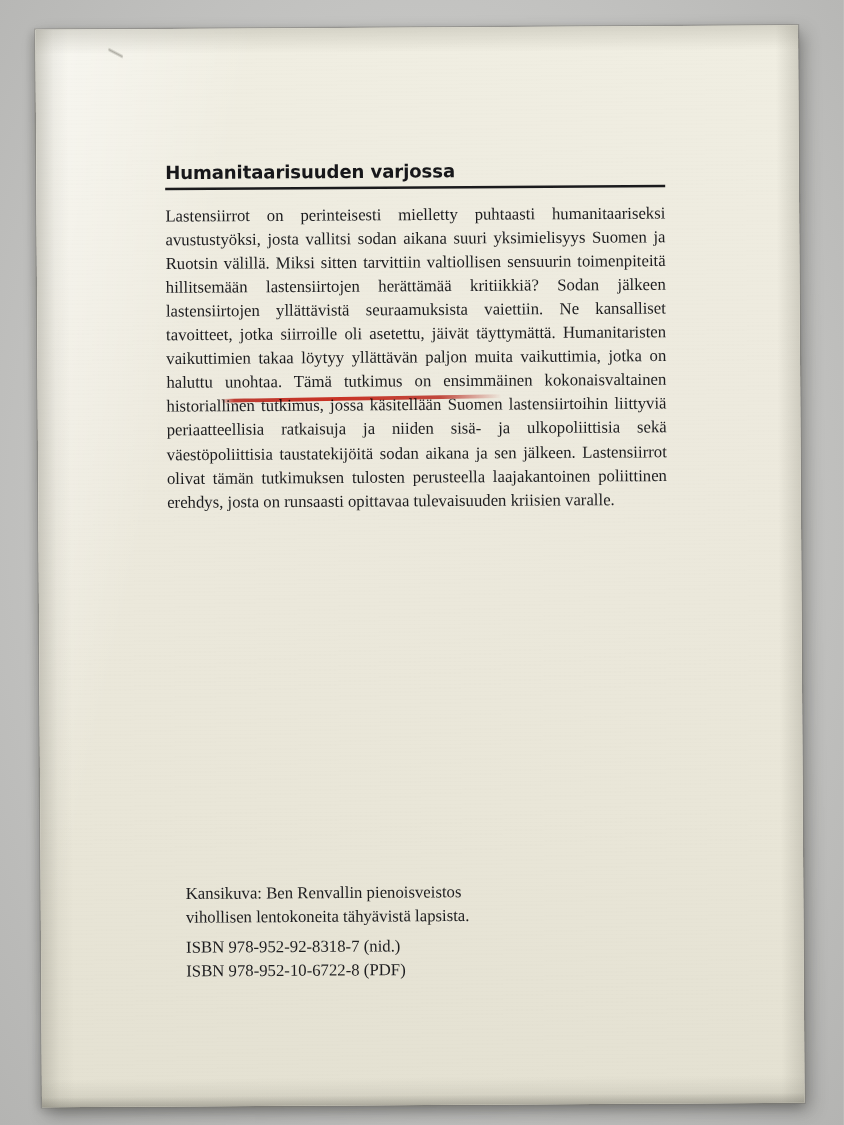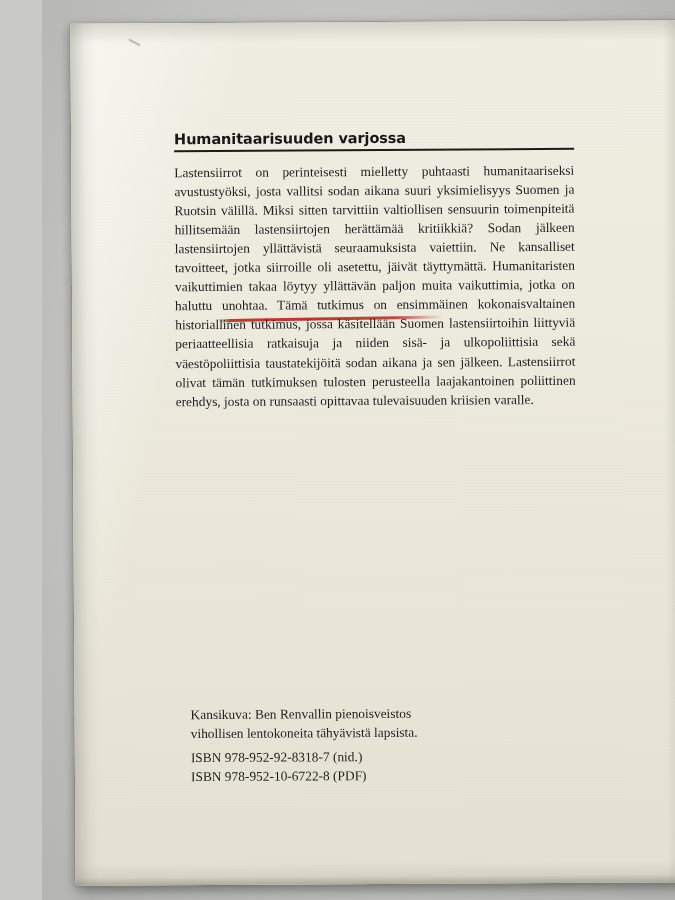--- a/index.html
+++ b/index.html
@@ -13,21 +13,20 @@
     background: #c9c9c7;
     font-family: "Liberation Serif", serif;
   }
 
   
   #photo-backdrop {
     position: absolute;
     inset: 0;
     background:
       radial-gradient(ellipse at 50% 45%, #d3d3d1 0%, #c4c4c2 55%, #b4b4b2 100%);
-    margin-left: 42px;
   }
 
   
   #book {
     position: absolute;
     left: 31px;
     top: 22px;
     width: 610px;
     height: 862px;
     transform: rotate(-0.35deg);

